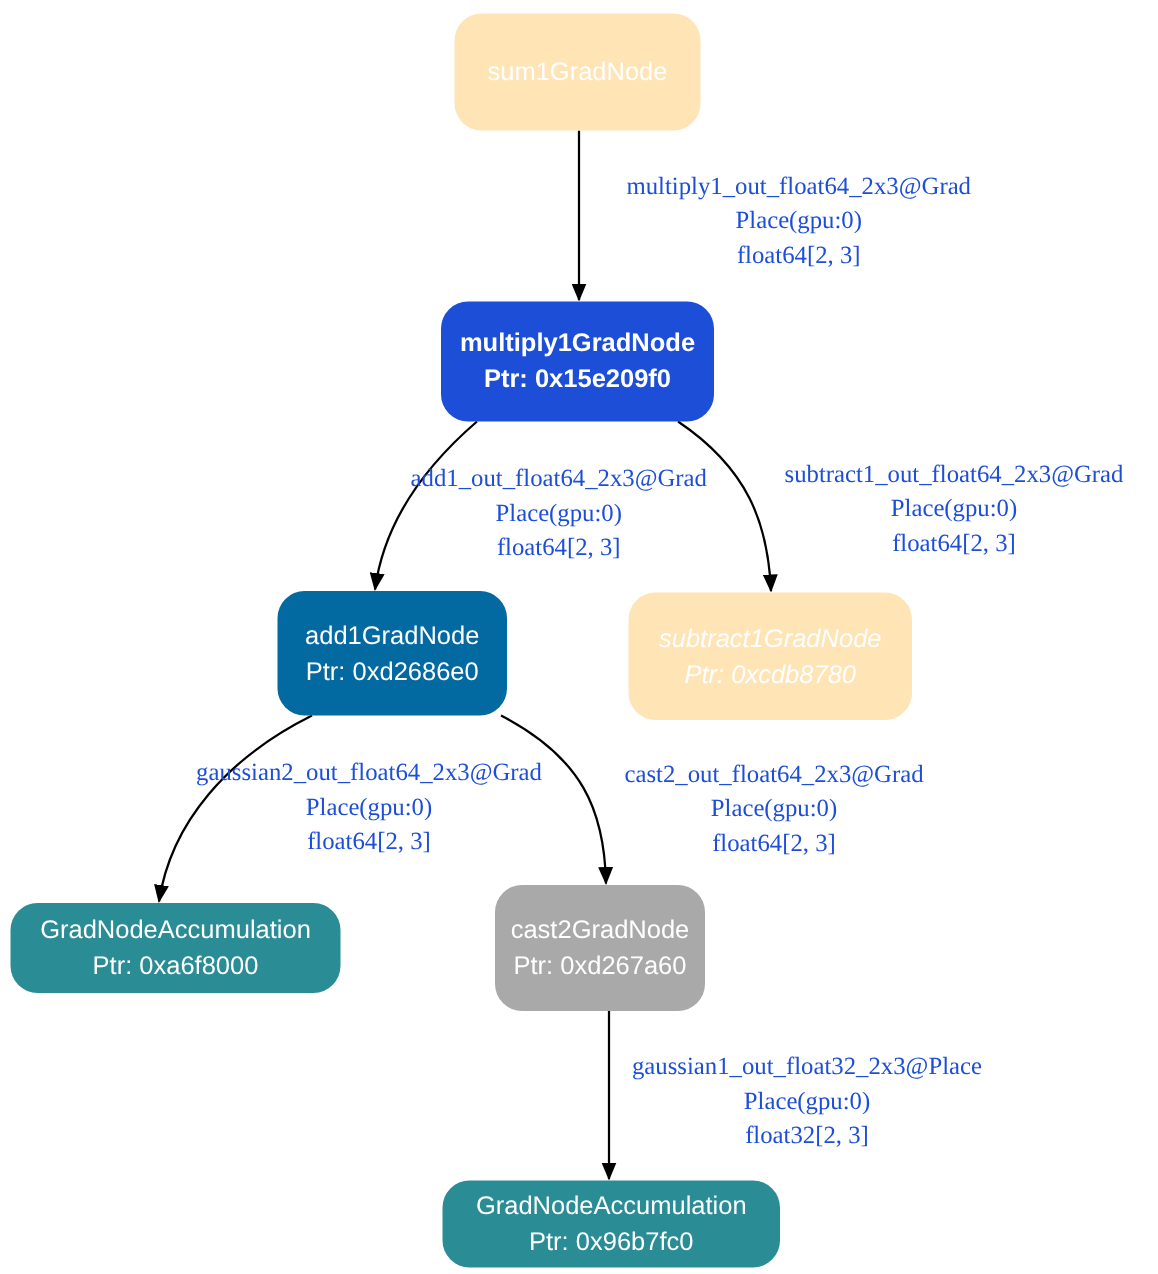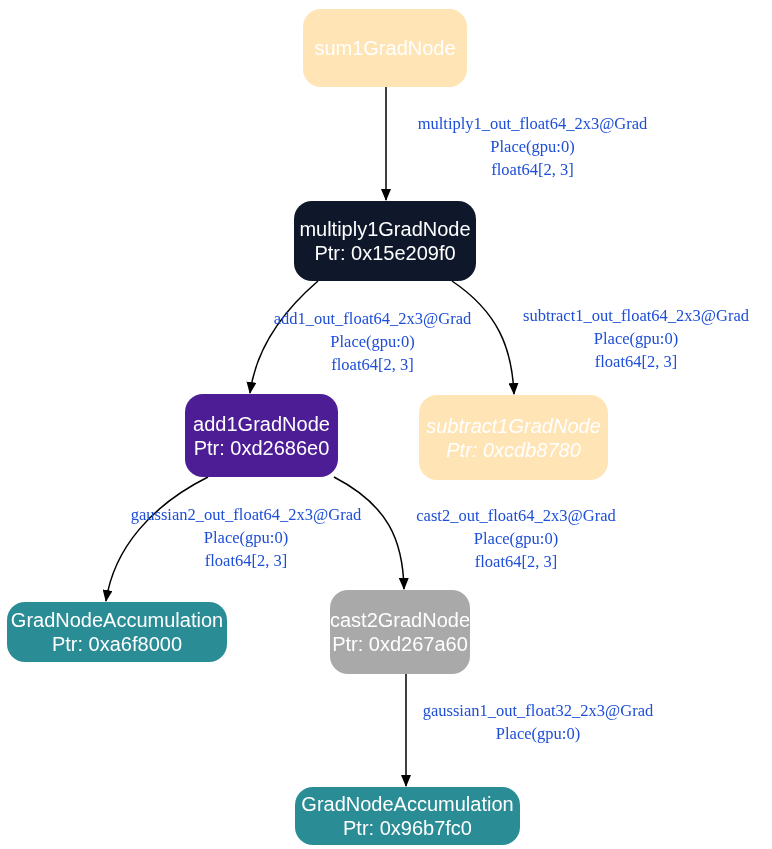--- a/index.html
+++ b/index.html
@@ -19,21 +19,21 @@
   }
   .node {
     position: absolute;
     border-radius: 18px;
     color: #ffffff;
     display: flex;
     flex-direction: column;
     align-items: center;
     justify-content: center;
     text-align: center;
-    font-size: 20px;
+    font-size: 17px;
     line-height: 24px;
     white-space: nowrap;
   }
   
   .n0 { left: 303px; top:   9px; width: 164px; height: 78px; }
   .n1 { left: 294px; top: 201px; width: 182px; height: 80px; }
   .n2 { left: 185px; top: 394px; width: 153px; height: 83px; }
   .n3 { left: 419px; top: 395px; width: 189px; height: 85px; }
   .n4 { left:   7px; top: 602px; width: 220px; height: 60px; }
   .n5 { left: 330px; top: 590px; width: 140px; height: 84px; }
@@ -70,25 +70,25 @@
     <path d="M 318,281 C 282,312 256,348 250,393" fill="none" stroke="#000000" stroke-width="1.5" marker-end="url(#arrow)"></path>
     <path d="M 452,281 C 498,312 512,348 514,394" fill="none" stroke="#000000" stroke-width="1.5" marker-end="url(#arrow)"></path>
     <path d="M 208,477 C 152,505 114,548 106,601" fill="none" stroke="#000000" stroke-width="1.5" marker-end="url(#arrow)"></path>
     <path d="M 334,477 C 388,505 403,540 404,589" fill="none" stroke="#000000" stroke-width="1.5" marker-end="url(#arrow)"></path>
     <path d="M 406,674 L 406,786" fill="none" stroke="#000000" stroke-width="1.5" marker-end="url(#arrow)"></path>
   </svg>
 
   <div class="node n0" style="background-color: rgb(255, 228, 181);">
     <div>sum1GradNode</div>
   </div>
-  <div class="node n1" style="background-color: #0f172a;">
+  <div class="node n1" style="background-color: #1d4ed8; font-weight: bold;">
     <div>multiply1GradNode</div>
     <div>Ptr: 0x15e209f0</div>
   </div>
-  <div class="node n2" style="background-color: #4c1d95;">
+  <div class="node n2" style="background-color: #0369a1;">
     <div>add1GradNode</div>
     <div>Ptr: 0xd2686e0</div>
   </div>
   <div class="node n3" style="background-color: rgb(255, 228, 181); font-style: italic;">
     <div>subtract1GradNode</div>
     <div>Ptr: 0xcdb8780</div>
   </div>
   <div class="node n4" style="background-color: rgb(42, 140, 149);">
     <div>GradNodeAccumulation</div>
     <div>Ptr: 0xa6f8000</div>
@@ -121,17 +121,18 @@
     <div>gaussian2_out_float64_2x3@Grad</div>
     <div>Place(gpu:0)</div>
     <div>float64[2, 3]</div>
   </div>
   <div class="elabel e4">
     <div>cast2_out_float64_2x3@Grad</div>
     <div>Place(gpu:0)</div>
     <div>float64[2, 3]</div>
   </div>
   <div class="elabel e5">
-    <div>gaussian1_out_float32_2x3@Grad</div>
+    <div>gaussian1_out_float32_2x3@Place</div>
     <div>Place(gpu:0)</div>
+    <div>float32[2, 3]</div>
   </div>
 
 </div>
 
 </body></html>

